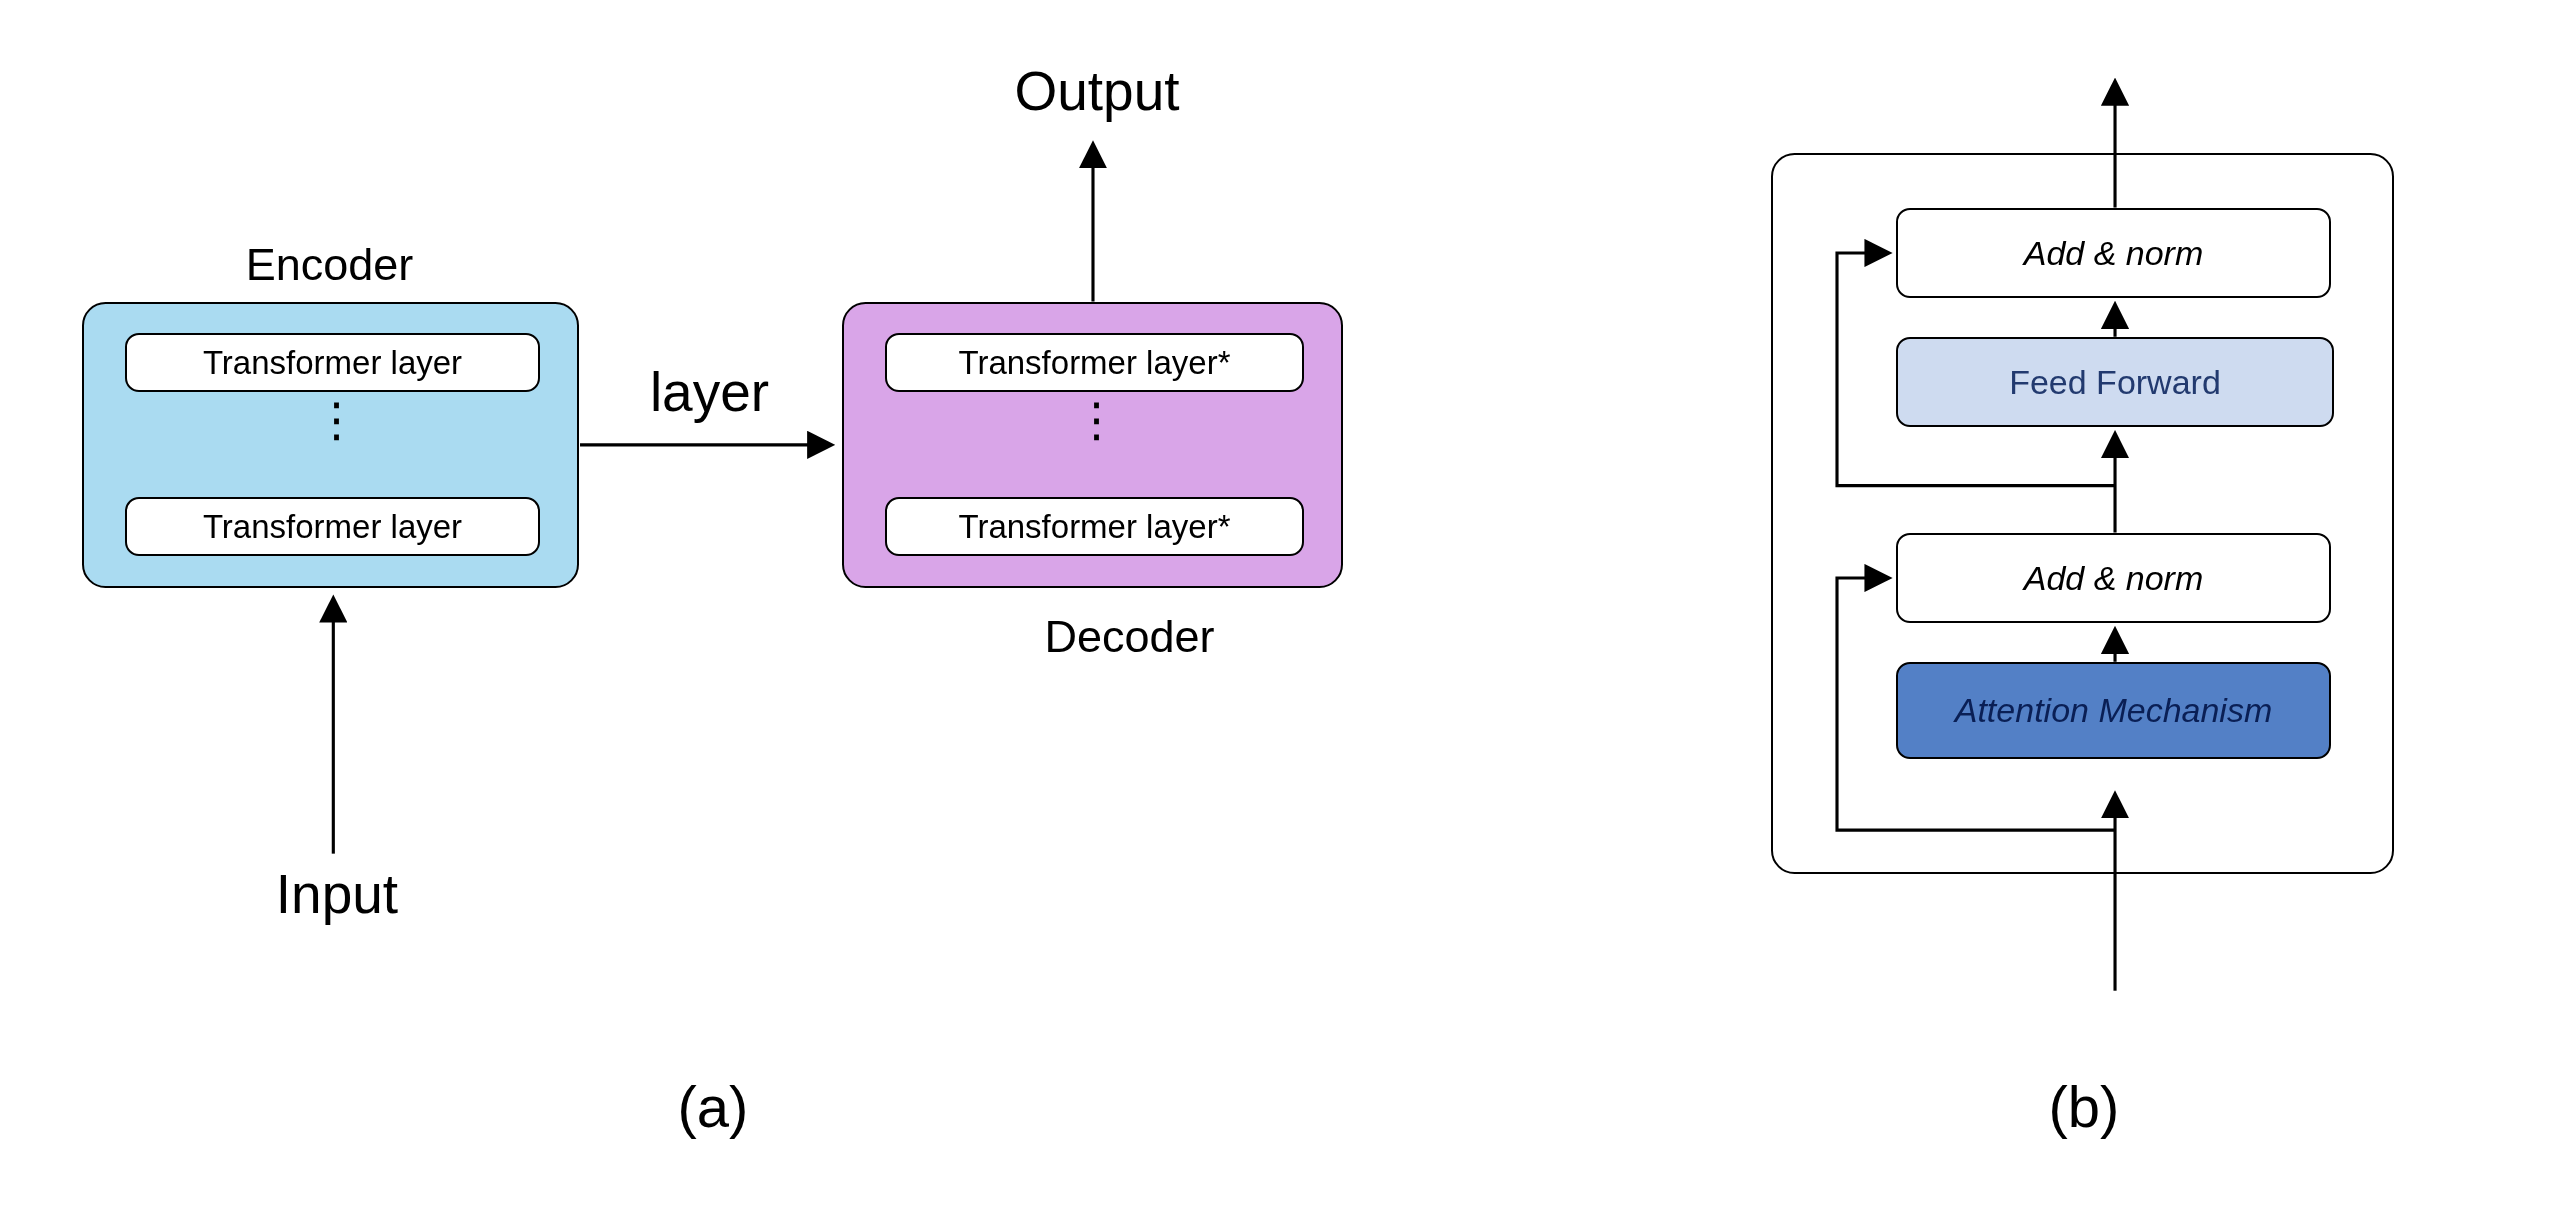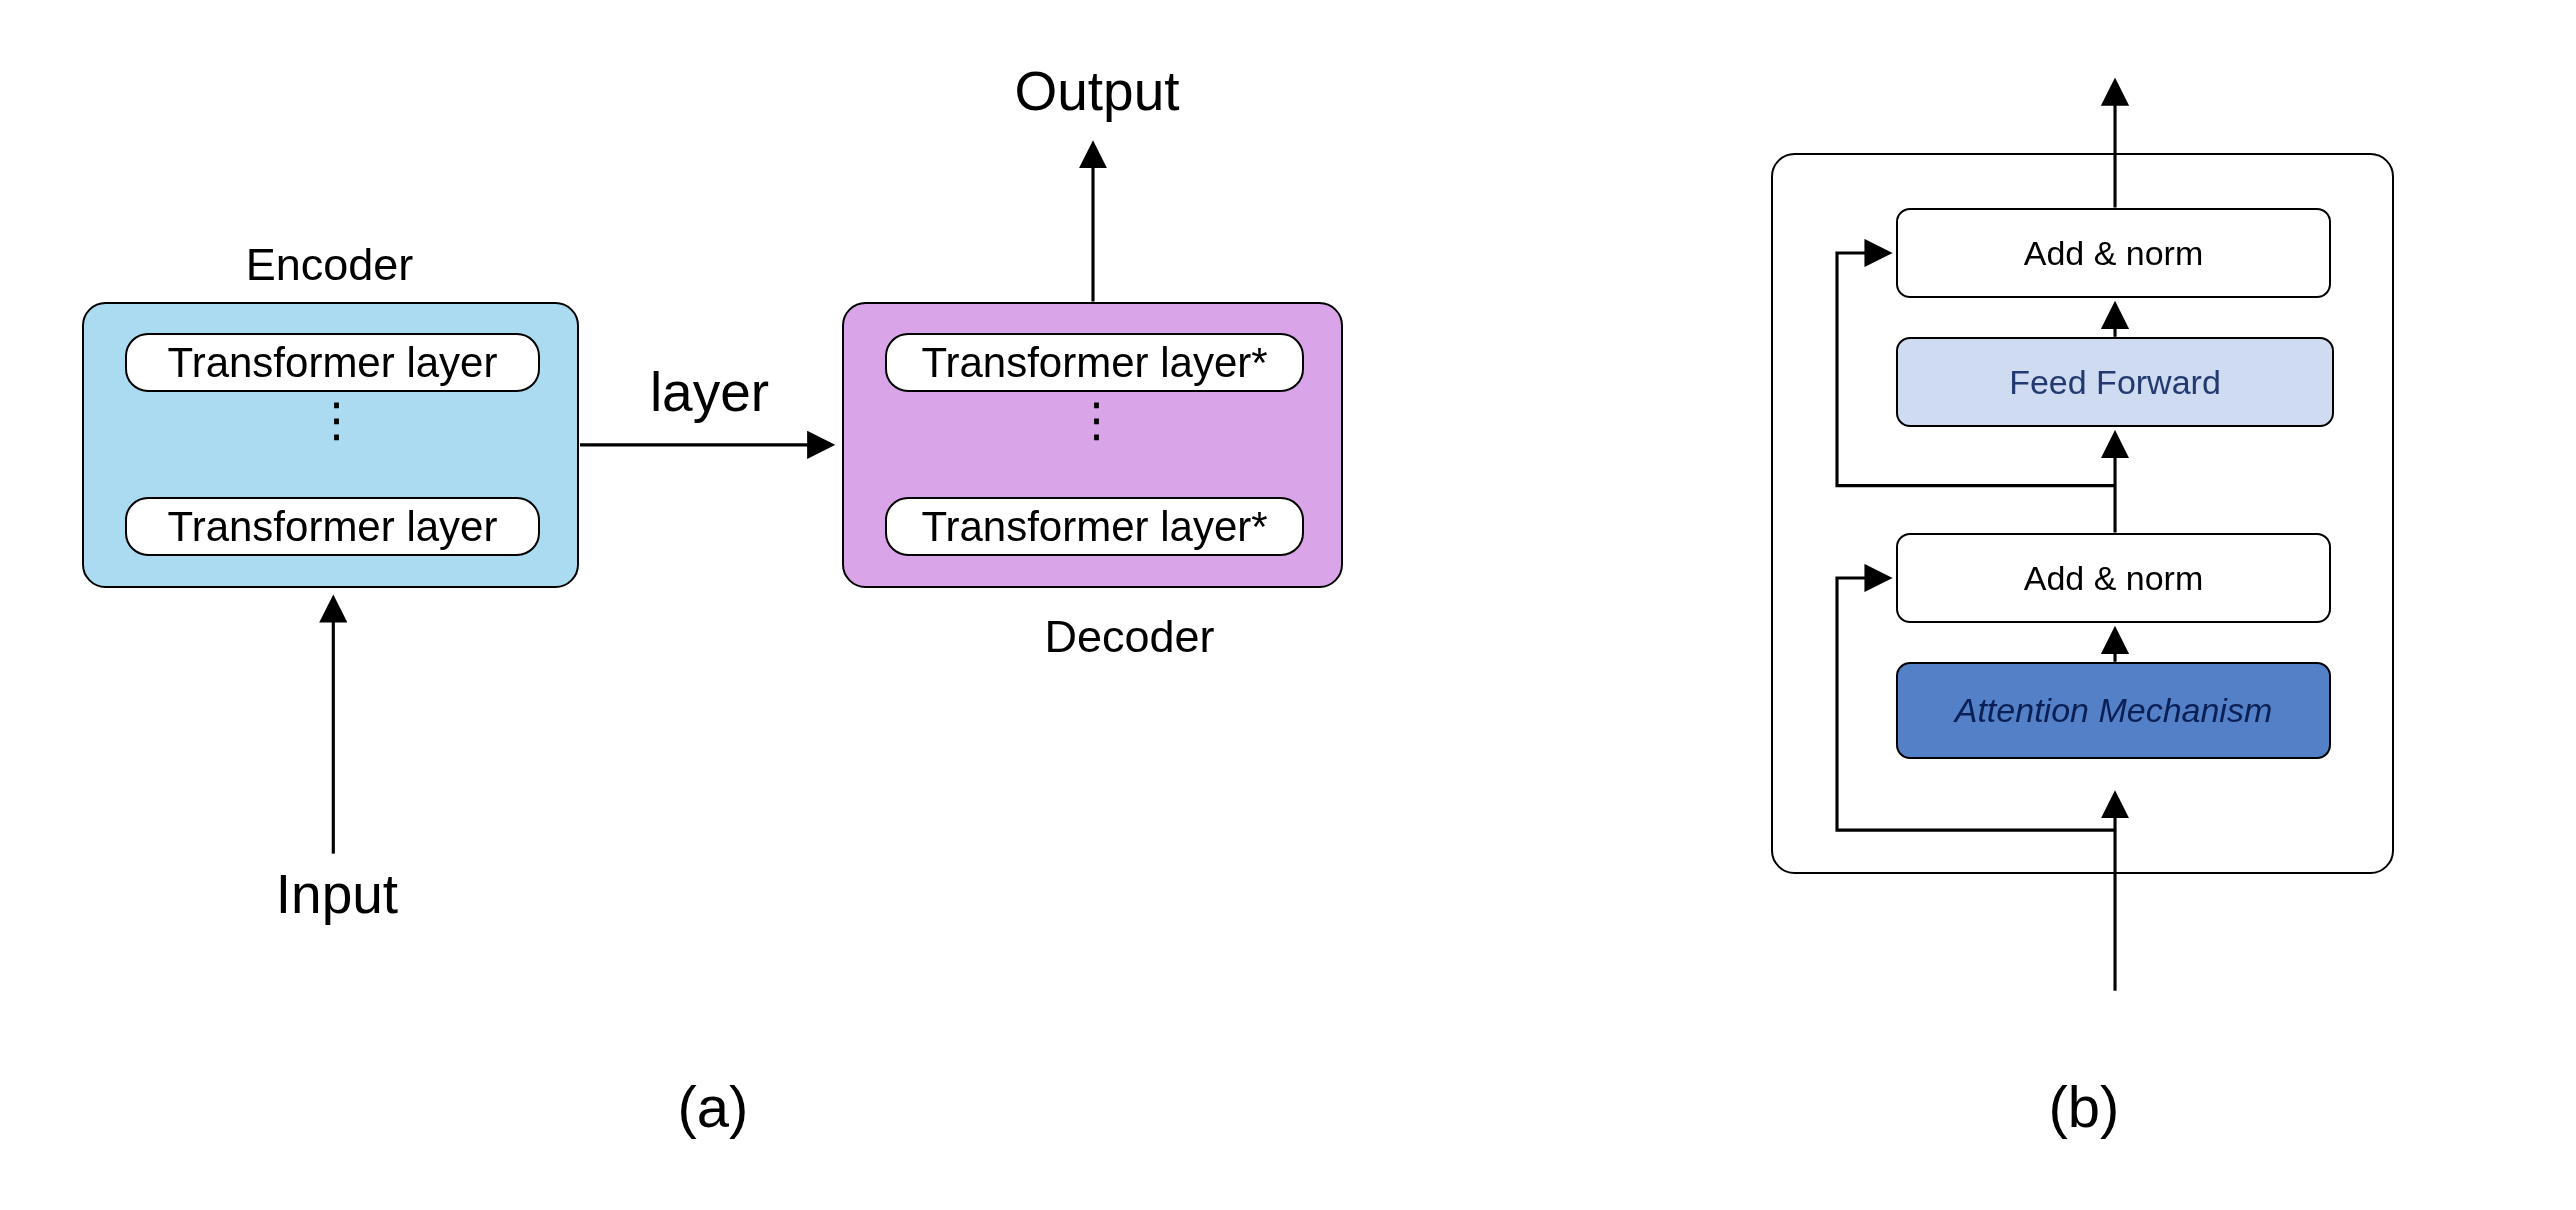--- a/index.html
+++ b/index.html
@@ -22,26 +22,26 @@
   .encoder {
     background: #aadbf1;
   }
   .decoder {
     background: #d9a5e8;
   }
   .inner-box {
     position: absolute;
     background: #fff;
     border: 2.4px solid #000;
-    border-radius: 23px;
+    border-radius: 14px;
     display: flex;
     align-items: center;
     justify-content: center;
     box-sizing: border-box;
-    font-size: 42px;
+    font-size: 33px;
   }
   .vdots {
     position: absolute;
     font-size: 47px;
     letter-spacing: 0;
     text-align: center;
   }
   .label {
     position: absolute;
     font-size: 45px;
@@ -56,21 +56,21 @@
   .block {
     position: absolute;
     border: 2.4px solid #000;
     border-radius: 14px;
     display: flex;
     align-items: center;
     justify-content: center;
     box-sizing: border-box;
     font-size: 34px;
   }
-  .white-block { background: #ffffff; }
+  .white-block { background: #ffffff; font-style: italic; }
   .light-blue-block { background: #cedbf0; color: #223a6f; }
   .blue-block { background: #5380c6; color: #0a1f55; }
   svg.flows {
     position: absolute;
     left: 0; top: 0;
     width: 2576px;
     height: 1210px;
     pointer-events: none;
   }
 </style>

